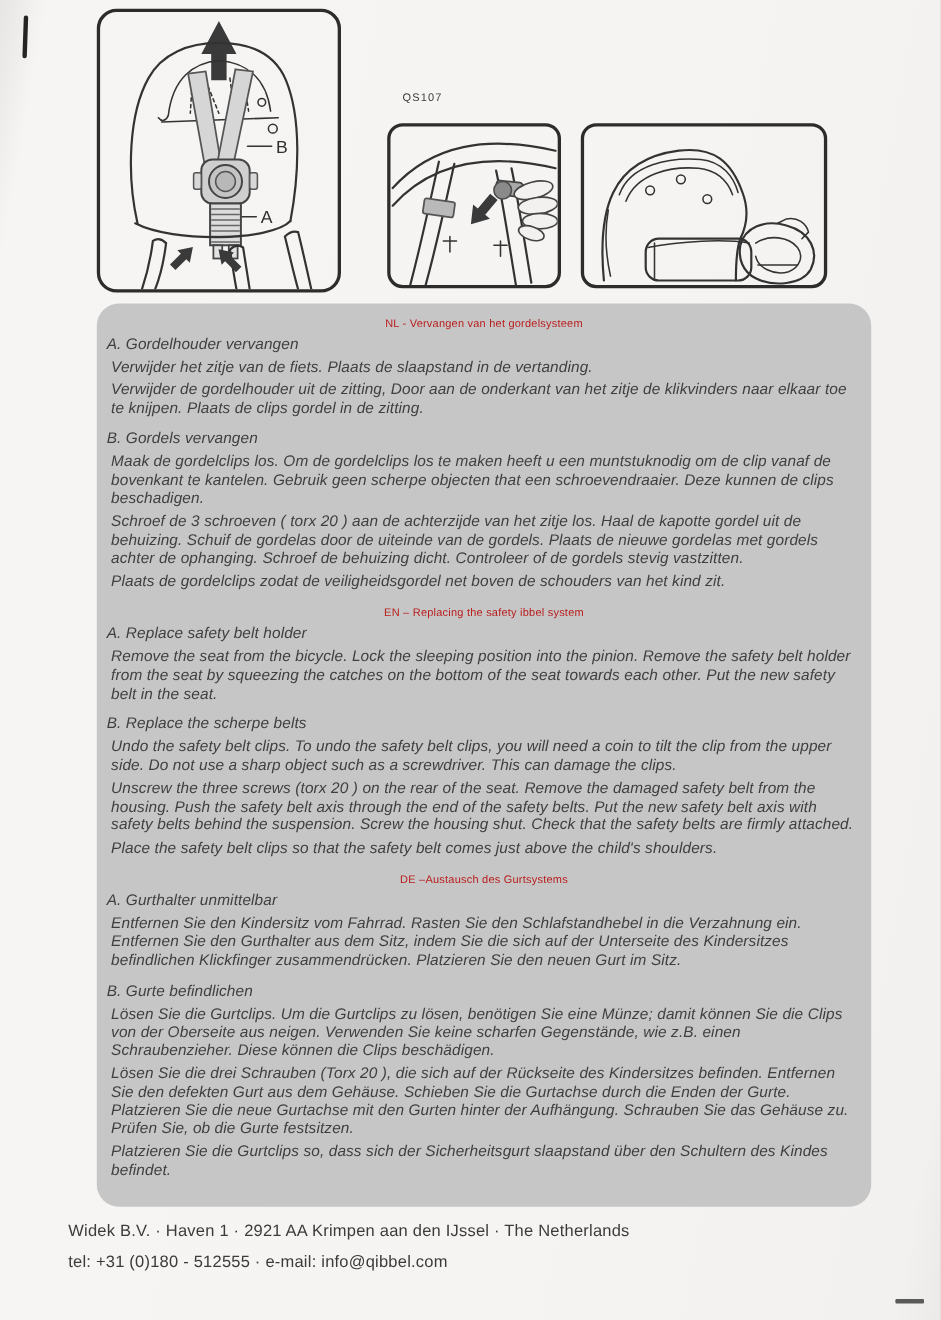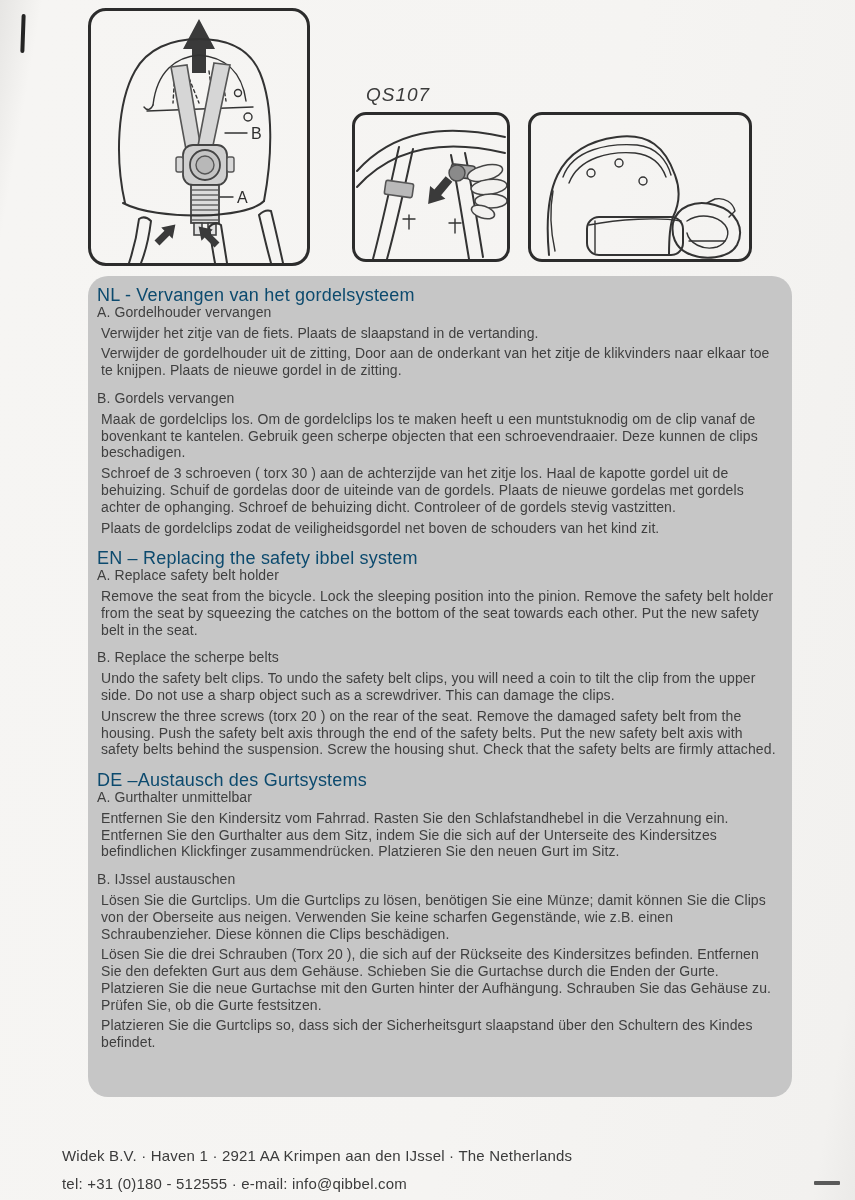--- a/index.html
+++ b/index.html
@@ -21,40 +21,40 @@
     position:absolute;border:3px solid #2c2c2c;background:transparent;
     box-sizing:border-box;
   }
   .fig svg{display:block;}
   .fig1{left:88px;top:8px;width:222px;height:258px;border-radius:18px;}
   .fig2{left:352px;top:112px;width:158px;height:150px;border-radius:14px;}
   .fig3{left:528px;top:112px;width:224px;height:150px;border-radius:14px;}
   .logo{position:absolute;left:350px;top:6px;width:312px;height:78px;}
   .model{
     position:absolute;left:366px;top:84px;
-    font-size:19px;color:#3b3b3b;letter-spacing:1px;font-style:italic;
+    font-size:10px;color:#3b3b3b;letter-spacing:1px;
   }
   .instructions{
     position:absolute;left:88px;top:276px;width:704px;height:821px;
     background:#c6c6c6;border-radius:20px;
     padding:11px 9px 0 9px;box-sizing:border-box;
     font-size:14px;line-height:16.8px;color:#3f3f3f;letter-spacing:0.1px;
   }
   .lang-section{margin:0 0 14px 0;}
   .lang-header{
-    margin:0;padding:0;font-size:18px;font-weight:normal;
-    color:#0c4a6e;letter-spacing:0.2px;
-  }
-  .part{margin:0 0 11px 0;}
+    margin:0;padding:0;font-size:10px;font-weight:normal;
+    color:#b91c1c;letter-spacing:0.2px;text-align:center;
+  }
+  .part{margin:0 0 11px 0;font-style:italic;}
   .part:last-child{margin-bottom:0;}
   .part-title{margin:0;}
   .instructions p{margin:4px;}
   .footer{
     position:absolute;left:62px;top:1106px;width:700px;
-    font-size:15px;color:#3b3b3b;line-height:28px;letter-spacing:0.2px;margin-top:36px;
+    font-size:15px;color:#3b3b3b;line-height:28px;letter-spacing:0.2px;
   }
   .corner-mark{
     position:absolute;left:814px;top:1181px;width:26px;height:4px;
     background:#5a5a5a;border-radius:1px;
   }
   .ink{stroke:#333;fill:none;stroke-width:2;stroke-linecap:round;stroke-linejoin:round;}
   .thin{stroke-width:1.4;}
   .blk{fill:#3a3a3a;stroke:none;}
   .strap{fill:#d6d6d6;stroke:#555;stroke-width:1.6;}
   .fig-label{font-family:"Liberation Sans",sans-serif;font-size:16px;fill:#2f2f2f;}
@@ -169,51 +169,52 @@
     </svg>
   </div>
 
   <div class="instructions">
 
     <section class="lang-section">
       <h2 class="lang-header">NL - Vervangen van het gordelsysteem</h2>
       <div class="part">
         <div class="part-title">A. Gordelhouder vervangen</div>
         <p>Verwijder het zitje van de fiets. Plaats de slaapstand in de vertanding.</p>
-        <p>Verwijder de gordelhouder uit de zitting, Door aan de onderkant van het zitje de klikvinders naar elkaar toe te knijpen. Plaats de nieuwe gordel in de zitting.</p>
+        <p>Verwijder de gordelhouder uit de zitting, Door aan de onderkant van het zitje de klikvinders naar elkaar toe te knijpen. Plaats de clips gordel in de zitting.</p>
       </div>
       <div class="part">
         <div class="part-title">B. Gordels vervangen</div>
         <p>Maak de gordelclips los. Om de gordelclips los te maken heeft u een muntstuknodig om de clip vanaf de bovenkant te kantelen. Gebruik geen scherpe objecten that een schroevendraaier. Deze kunnen de clips beschadigen.</p>
-        <p>Schroef de 3 schroeven ( torx 30 ) aan de achterzijde van het zitje los. Haal de kapotte gordel uit de behuizing. Schuif de gordelas door de uiteinde van de gordels. Plaats de nieuwe gordelas met gordels achter de ophanging. Schroef de behuizing dicht. Controleer of de gordels stevig vastzitten.</p>
+        <p>Schroef de 3 schroeven ( torx 20 ) aan de achterzijde van het zitje los. Haal de kapotte gordel uit de behuizing. Schuif de gordelas door de uiteinde van de gordels. Plaats de nieuwe gordelas met gordels achter de ophanging. Schroef de behuizing dicht. Controleer of de gordels stevig vastzitten.</p>
         <p>Plaats de gordelclips zodat de veiligheidsgordel net boven de schouders van het kind zit.</p>
       </div>
     </section>
 
     <section class="lang-section">
       <h2 class="lang-header">EN – Replacing the safety ibbel system</h2>
       <div class="part">
         <div class="part-title">A. Replace safety belt holder</div>
         <p>Remove the seat from the bicycle. Lock the sleeping position into the pinion. Remove the safety belt holder from the seat by squeezing the catches on the bottom of the seat towards each other. Put the new safety belt in the seat.</p>
       </div>
       <div class="part">
         <div class="part-title">B. Replace the scherpe belts</div>
         <p>Undo the safety belt clips. To undo the safety belt clips, you will need a coin to tilt the clip from the upper side. Do not use a sharp object such as a screwdriver. This can damage the clips.</p>
         <p>Unscrew the three screws (torx 20 ) on the rear of the seat. Remove the damaged safety belt from the housing. Push the safety belt axis through the end of the safety belts. Put the new safety belt axis with safety belts behind the suspension. Screw the housing shut. Check that the safety belts are firmly attached.</p>
+        <p>Place the safety belt clips so that the safety belt comes just above the child's shoulders.</p>
       </div>
     </section>
 
     <section class="lang-section">
       <h2 class="lang-header">DE –Austausch des Gurtsystems</h2>
       <div class="part">
         <div class="part-title">A. Gurthalter unmittelbar</div>
         <p>Entfernen Sie den Kindersitz vom Fahrrad. Rasten Sie den Schlafstandhebel in die Verzahnung ein. Entfernen Sie den Gurthalter aus dem Sitz, indem Sie die sich auf der Unterseite des Kindersitzes befindlichen Klickfinger zusammendrücken. Platzieren Sie den neuen Gurt im Sitz.</p>
       </div>
       <div class="part">
-        <div class="part-title">B. IJssel austauschen</div>
+        <div class="part-title">B. Gurte befindlichen</div>
         <p>Lösen Sie die Gurtclips. Um die Gurtclips zu lösen, benötigen Sie eine Münze; damit können Sie die Clips von der Oberseite aus neigen. Verwenden Sie keine scharfen Gegenstände, wie z.B. einen Schraubenzieher. Diese können die Clips beschädigen.</p>
         <p>Lösen Sie die drei Schrauben (Torx 20 ), die sich auf der Rückseite des Kindersitzes befinden. Entfernen Sie den defekten Gurt aus dem Gehäuse. Schieben Sie die Gurtachse durch die Enden der Gurte. Platzieren Sie die neue Gurtachse mit den Gurten hinter der Aufhängung. Schrauben Sie das Gehäuse zu. Prüfen Sie, ob die Gurte festsitzen.</p>
         <p>Platzieren Sie die Gurtclips so, dass sich der Sicherheitsgurt slaapstand über den Schultern des Kindes befindet.</p>
       </div>
     </section>
 
   </div>
 
   <div class="footer">
     <div>Widek B.V. · Haven 1 · 2921 AA Krimpen aan den IJssel · The Netherlands</div>

